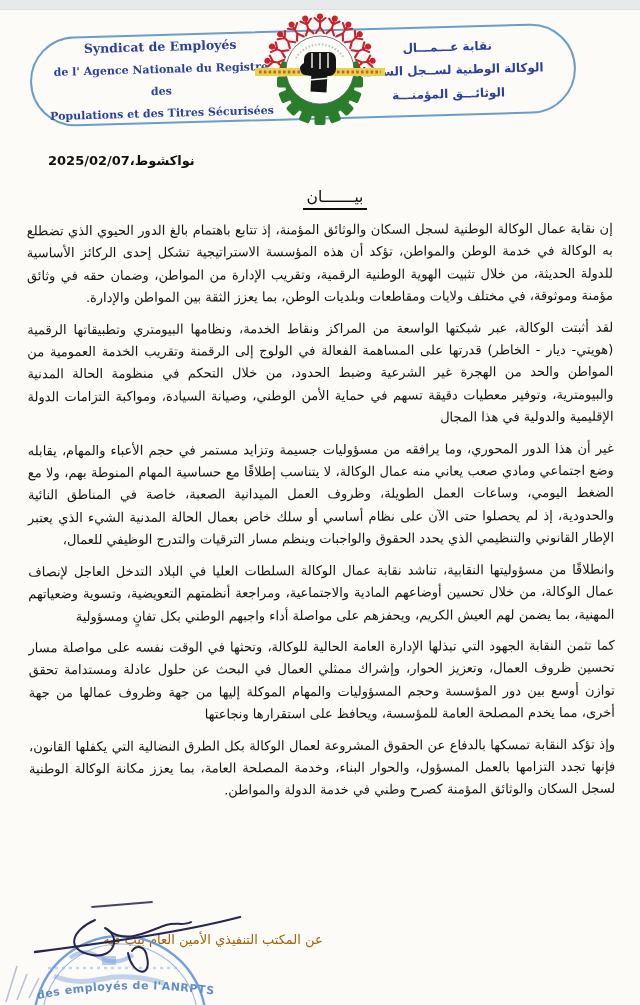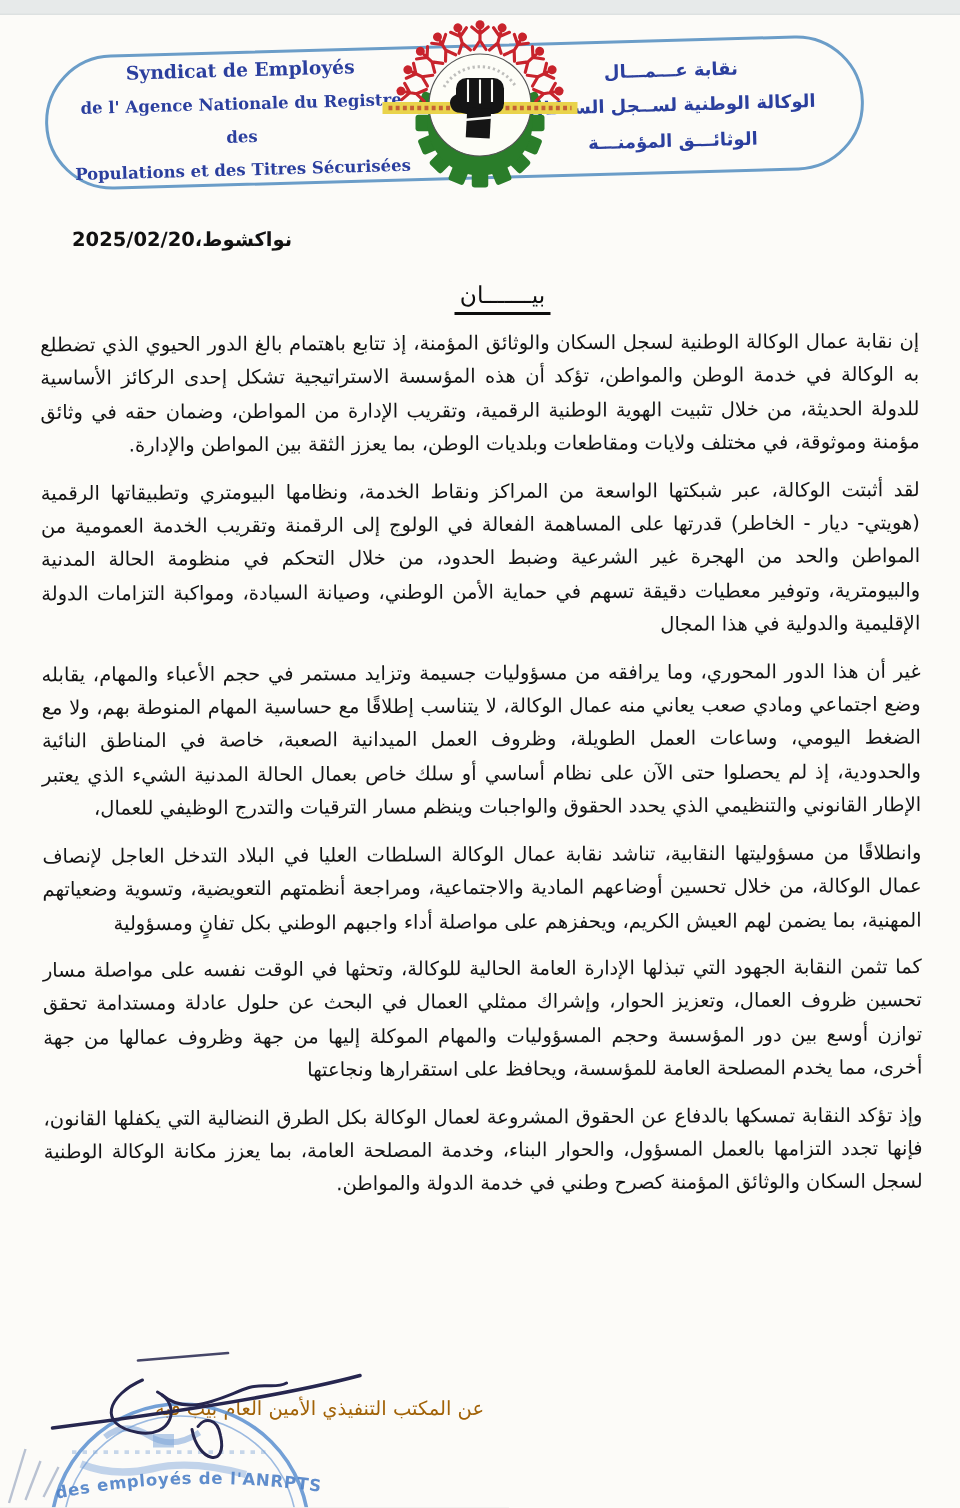--- a/index.html
+++ b/index.html
@@ -134,21 +134,21 @@
 
     <g>
       <rect x="59" y="46" width="32" height="24" rx="7" fill="#151515"></rect>
       <path d="M59,57 q-6,3 -3,9 q2,4 8,3 z" fill="#151515"></path>
       <rect x="66" y="66" width="16" height="20" fill="#151515" transform="rotate(3 74 76)"></rect>
       <path d="M67,47 v15 M75,47 v16 M83,47 v15" stroke="#fbfbf6" stroke-width="1.4" fill="none"></path>
       <path d="M64,74 L86,72" stroke="#fbfbf6" stroke-width="1.6"></path>
     </g>
   </svg>
 
-  <div class="date-line">نواكشوط،2025/02/20</div>
+  <div class="date-line">نواكشوط،2025/02/07</div>
 
   <div class="title-wrap">
     <span class="ttl">بيـــــــان</span>
   </div>
 
   <div class="bodytext">
     <p>إن نقابة عمال الوكالة الوطنية لسجل السكان والوثائق المؤمنة، إذ تتابع باهتمام بالغ الدور الحيوي الذي تضطلع به الوكالة في خدمة الوطن والمواطن، تؤكد أن هذه المؤسسة الاستراتيجية تشكل إحدى الركائز الأساسية للدولة الحديثة، من خلال تثبيت الهوية الوطنية الرقمية، وتقريب الإدارة من المواطن، وضمان حقه في وثائق مؤمنة وموثوقة، في مختلف ولايات ومقاطعات وبلديات الوطن، بما يعزز الثقة بين المواطن والإدارة.</p>
     <p>لقد أثبتت الوكالة، عبر شبكتها الواسعة من المراكز ونقاط الخدمة، ونظامها البيومتري وتطبيقاتها الرقمية (هويتي- ديار - الخاطر) قدرتها على المساهمة الفعالة في الولوج إلى الرقمنة وتقريب الخدمة العمومية من المواطن والحد من الهجرة غير الشرعية وضبط الحدود، من خلال التحكم في منظومة الحالة المدنية والبيومترية، وتوفير معطيات دقيقة تسهم في حماية الأمن الوطني، وصيانة السيادة، ومواكبة التزامات الدولة الإقليمية والدولية في هذا المجال</p>
     <p>غير أن هذا الدور المحوري، وما يرافقه من مسؤوليات جسيمة وتزايد مستمر في حجم الأعباء والمهام، يقابله وضع اجتماعي ومادي صعب يعاني منه عمال الوكالة، لا يتناسب إطلاقًا مع حساسية المهام المنوطة بهم، ولا مع الضغط اليومي، وساعات العمل الطويلة، وظروف العمل الميدانية الصعبة، خاصة في المناطق النائية والحدودية، إذ لم يحصلوا حتى الآن على نظام أساسي أو سلك خاص بعمال الحالة المدنية الشيء الذي يعتبر الإطار القانوني والتنظيمي الذي يحدد الحقوق والواجبات وينظم مسار الترقيات والتدرج الوظيفي للعمال،</p>
     <p>وانطلاقًا من مسؤوليتها النقابية، تناشد نقابة عمال الوكالة السلطات العليا في البلاد التدخل العاجل لإنصاف عمال الوكالة، من خلال تحسين أوضاعهم المادية والاجتماعية، ومراجعة أنظمتهم التعويضية، وتسوية وضعياتهم المهنية، بما يضمن لهم العيش الكريم، ويحفزهم على مواصلة أداء واجبهم الوطني بكل تفانٍ ومسؤولية</p>

